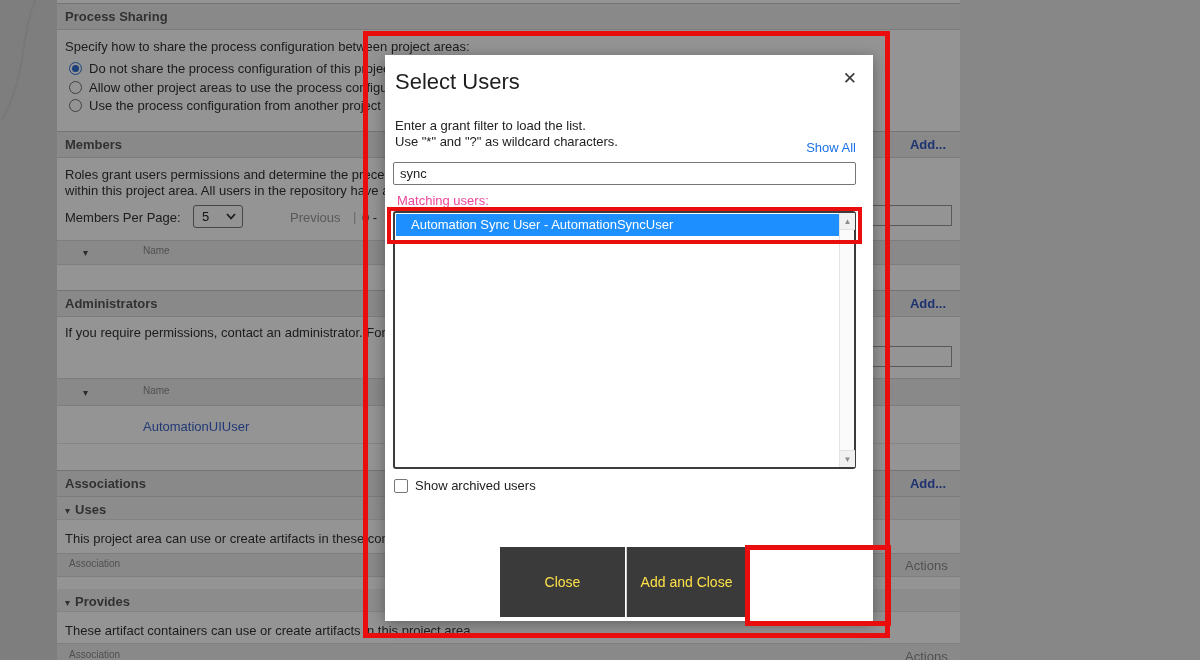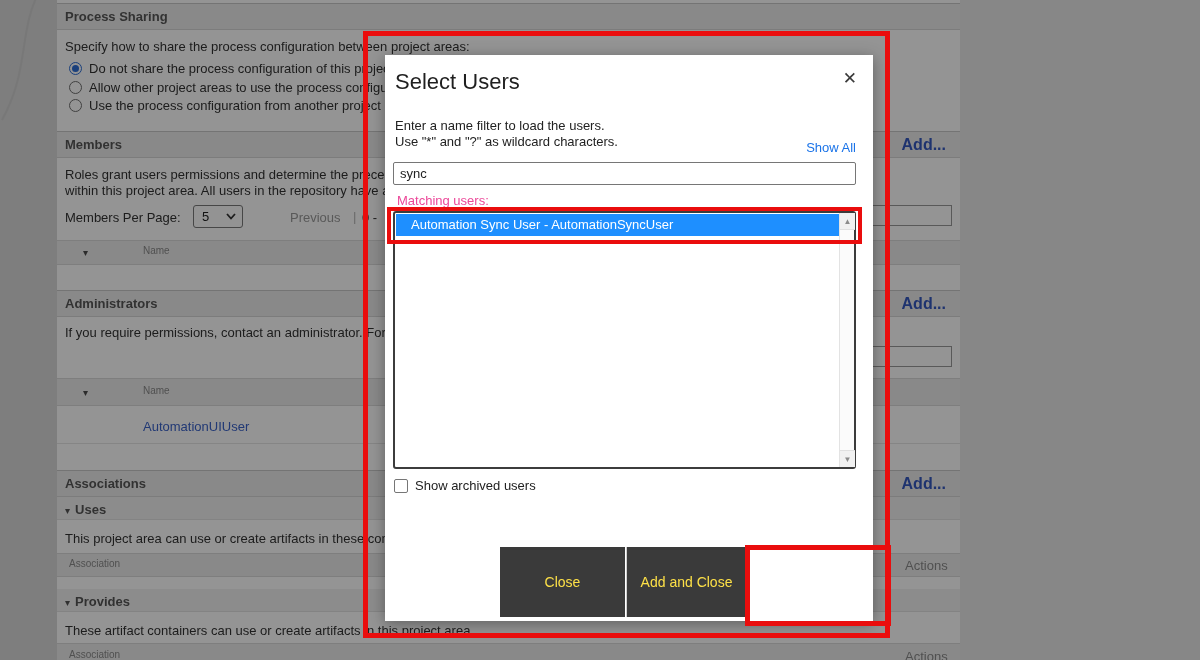--- a/index.html
+++ b/index.html
@@ -9,21 +9,21 @@
   #canvas { position:absolute; left:0; top:0; width:1200px; height:660px; overflow:hidden; }
 
   
   .left-margin { position:absolute; left:0; top:0; width:57px; height:660px; background:#d9d9d9; z-index:1; }
   .margin-curve { position:absolute; left:0; top:0; z-index:1; }
   .content { position:absolute; left:57px; top:0; width:903px; height:660px; background:#ffffff; z-index:2; }
 
   .secbar { position:absolute; left:0; width:903px; height:27px; background:#ececec;
             border-top:1px solid #c9c9c9; border-bottom:1px solid #d6d6d6; }
   .secbar .sectitle { position:absolute; left:8px; top:0; line-height:26px; font-size:13px; font-weight:bold; color:#575757; }
-  .addlink { position:absolute; right:14px; top:0; line-height:26px; font-size:16px; font-weight:bold; color:#3558bf; cursor:pointer; }
+  .addlink { position:absolute; right:14px; top:0; line-height:26px; font-size:13px; font-weight:bold; color:#3558bf; cursor:pointer; }
 
   .ptext { position:absolute; font-size:13px; color:#333; white-space:nowrap; }
 
   .radio-row { position:absolute; left:12px; height:16px; font-size:13px; color:#333; white-space:nowrap; }
   .radio { display:inline-block; width:13px; height:13px; border:1px solid #707070; border-radius:50%;
            vertical-align:-2px; margin-right:7px; background:#fff; position:relative; }
   .radio.sel { border-color:#2f6fd6; }
   .radio.sel::after { content:""; position:absolute; left:2px; top:2px; width:7px; height:7px; border-radius:50%; background:#2f6fd6; }
 
   .select-box { position:absolute; width:50px; height:23px; border:1px solid #7a7a7a; border-radius:3px;
@@ -174,21 +174,21 @@
       <span class="colactions" style="top:5px;">Actions</span>
     </div>
   </div>
 
   <div class="dim"></div>
 
   <div class="dialog">
     <div class="dlg-title">Select Users</div>
     <div class="dlg-close">✕</div>
 
-    <div class="dlg-instr" style="top:63px;">Enter a name filter to load the users.</div>
+    <div class="dlg-instr" style="top:63px;">Enter a grant filter to load the list.</div>
     <div class="dlg-instr" style="top:79px;">Use "*" and "?" as wildcard characters.</div>
     <div class="dlg-showall">Show All</div>
 
     <input class="dlg-filter" type="text" value="sync" style="">
 
     <div class="dlg-matching">Matching users:</div>
 
     <div class="listbox">
       <div class="listitem-sel">Automation Sync User - AutomationSyncUser</div>
       <div class="scrollbar">

